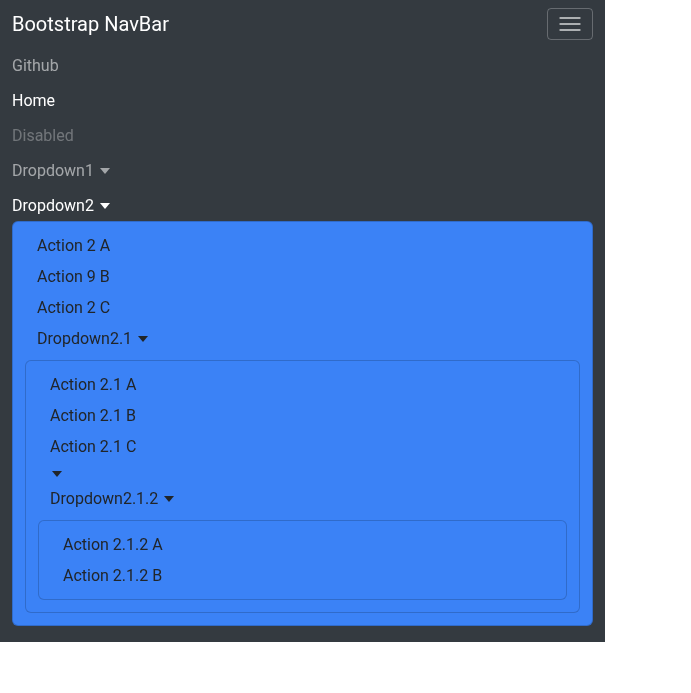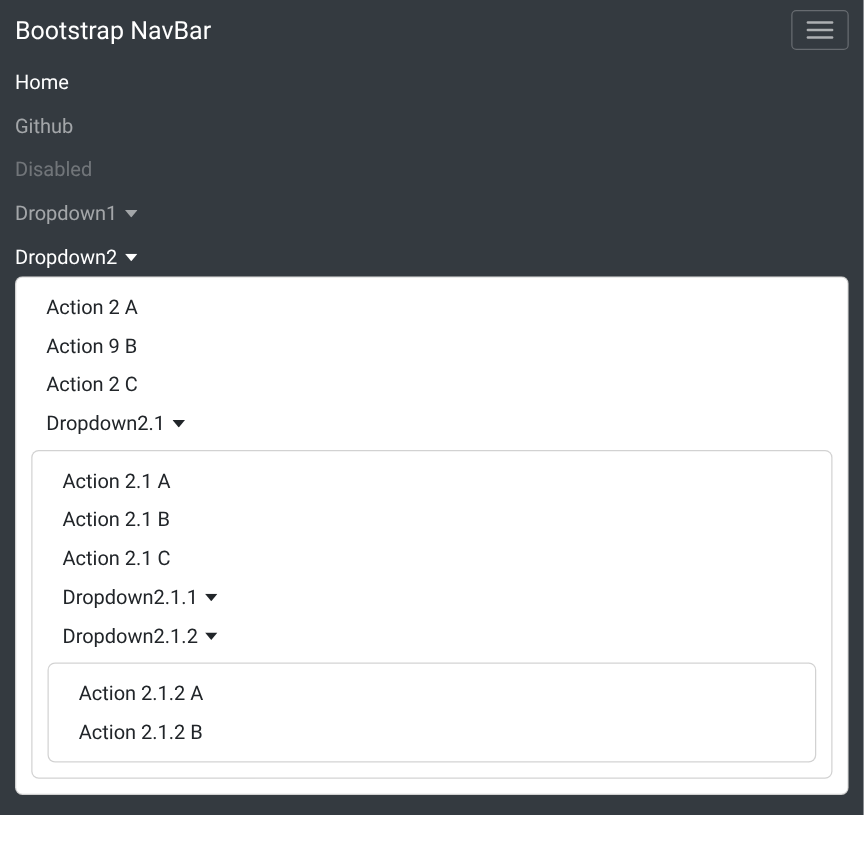--- a/index.html
+++ b/index.html
@@ -6,21 +6,21 @@
   html, body {
     margin: 0;
     padding: 0;
     width: 691px;
     background: #ffffff;
     font-family: -apple-system, BlinkMacSystemFont, "Segoe UI", Roboto, "Helvetica Neue", Arial, sans-serif;
   }
   .navbar {
     background: #343a40;
     padding: 8px 12px;
-    width: 691px;
+    width: 605px;
   }
   .navbar-header {
     display: flex;
     align-items: center;
     justify-content: space-between;
   }
   .navbar-brand {
     color: #ffffff;
     font-size: 20px;
     text-decoration: none;
@@ -60,21 +60,21 @@
   .nav-link.active { color: #ffffff; }
   .nav-link.normal { color: rgba(255,255,255,0.55); }
   .nav-link.disabled { color: rgba(255,255,255,0.30); cursor: default; }
   .caret {
     display: inline-block;
     margin-left: 2px;
   }
   .caret svg { display: block; }
 
   .dropdown-menu {
-    background: #ffffff;
+    background: #3b82f6;
     border: 1px solid rgba(0,0,0,0.175);
     border-radius: 6px;
     padding: 8px 0;
     margin: 6px 0 0 0;
     list-style: none;
     color: #212529;
   }
   .dropdown-menu.inner {
     margin: 6px 12px 4px 12px;
   }
@@ -114,24 +114,24 @@
           <line x1="2" y1="4" x2="28" y2="4" stroke="rgba(255,255,255,0.6)" stroke-width="2.5" stroke-linecap="round"></line>
           <line x1="2" y1="12" x2="28" y2="12" stroke="rgba(255,255,255,0.6)" stroke-width="2.5" stroke-linecap="round"></line>
           <line x1="2" y1="20" x2="28" y2="20" stroke="rgba(255,255,255,0.6)" stroke-width="2.5" stroke-linecap="round"></line>
         </svg>
       </span>
     </button>
   </div>
 
   <ul class="nav-list">
     <li class="nav-item">
+      <a href="#" class="nav-link normal">Github</a>
+    </li>
+    <li class="nav-item">
       <a href="#" class="nav-link active">Home</a>
-    </li>
-    <li class="nav-item">
-      <a href="#" class="nav-link normal">Github</a>
     </li>
     <li class="nav-item">
       <a class="nav-link disabled">Disabled</a>
     </li>
     <li class="nav-item">
       <a href="#" class="nav-link normal">
         <span>Dropdown1</span>
         <span class="caret">
           <svg width="10" height="6" viewBox="0 0 10 6">
               <path d="M0 0 L5 6 L10 0 Z" fill="rgba(255,255,255,0.55)"></path>
@@ -176,21 +176,20 @@
                 <a class="dropdown-item">Action 2.1 A</a>
               </li>
             <li>
                 <a class="dropdown-item">Action 2.1 B</a>
               </li>
             <li>
                 <a class="dropdown-item">Action 2.1 C</a>
               </li>
             <li>
               <span class="dropdown-toggle-item">
-                <span>Dropdown2.1.1</span>
                 <span class="caret">
                   <svg width="10" height="6" viewBox="0 0 10 6">
                       <path d="M0 0 L5 6 L10 0 Z" fill="#212529"></path>
                     </svg>
                 </span>
               </span>
             </li>
             <li>
               <span class="dropdown-toggle-item">
                 <span>Dropdown2.1.2</span>

